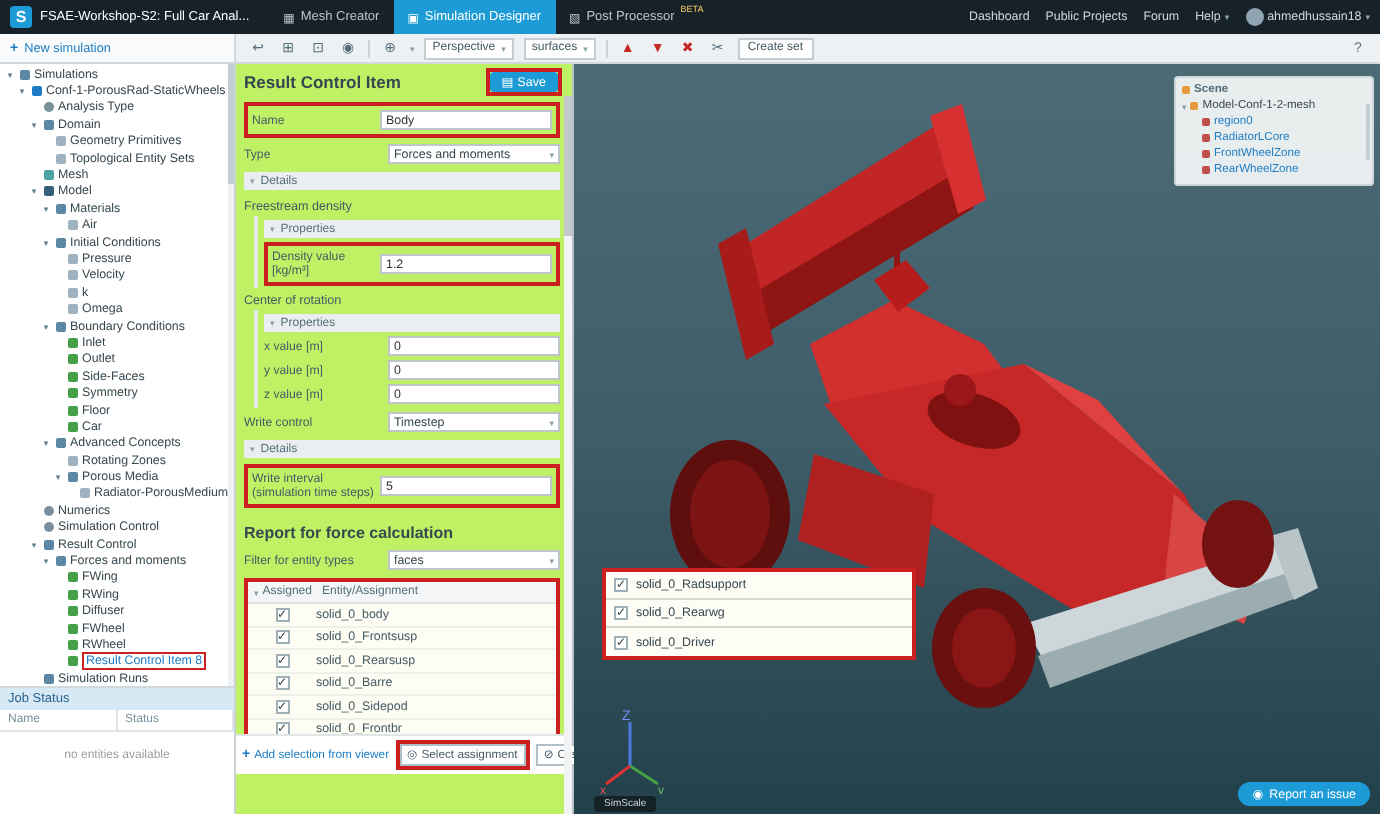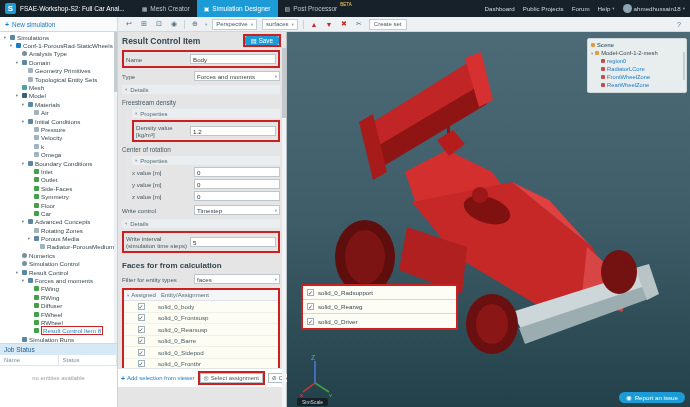--- a/index.html
+++ b/index.html
@@ -54,21 +54,21 @@
   .sb-scroll { position:absolute; right:0; top:0; width:3px; height:311px; background:#eef1f3; }
   .sb-scroll .thumb { width:3px; height:60px; background:#c4cdd2; }
 
   .jobstatus { height:64px; flex:none; border-top:1px solid #d2d9dd; display:flex; flex-direction:column; }
   .js-header { background:#d6e9f5; color:#2a628f; font-size:6.5px; padding:2px 4px; }
   .js-cols { display:flex; font-size:6px; color:#78909c; border-bottom:1px solid #e0e5e8; }
   .js-cols span { flex:1; padding:2px 4px; border-right:1px solid #e0e5e8; }
   .js-empty { text-align:center; color:#9e9e9e; font-size:6px; padding-top:9px; }
 
   
-  .cpanel { width:169px; flex:none; background:#e5e5e5; border-right:1px solid #b9c2c7; display:flex; flex-direction:column; position:relative; }
+  .cpanel { width:169px; flex:none; background:#bef264; border-right:1px solid #b9c2c7; display:flex; flex-direction:column; position:relative; }
   .cp-header { flex:none; display:flex; align-items:center; justify-content:space-between; padding:2px 5px 1px 4px; }
   .cp-title { font-size:8.5px; font-weight:bold; color:#37474f; }
   .save-btn { background:#1d9bd7; color:#fff; font-size:6.3px; padding:1px 6px; border:none; border-radius:2px; display:flex; align-items:center; gap:2px; }
   .redbox { border:2px solid #cc1f1f; }
   .redbox.tight { padding:0; display:inline-block; }
   .redbox.row { padding:0 2px; margin:1px 0; }
   .cp-body { flex:1; min-height:0; overflow:hidden; padding:1px 6px 0 4px; display:flex; flex-direction:column; }
   .frow { display:flex; align-items:center; justify-content:space-between; margin:2px 0; }
   .flabel { flex:1; font-size:6.1px; color:#455a64; padding-right:3px; line-height:1.15; }
   .fctrl { width:86px; flex:none; }
@@ -454,21 +454,21 @@
             <span class="caret">▾</span>
             <span>Details</span>
           </div>
         <div class="redbox row">
           <div class="frow">
             <span class="flabel">Write interval (simulation time steps)</span>
             <input class="inp fctrl" value="5" style="">
           </div>
         </div>
 
-        <div class="faces-h">Faces for from calculation</div>
+        <div class="faces-h">Report for force calculation</div>
         <div class="frow">
           <span class="flabel">Filter for entity types</span>
           <div class="sel fctrl">
               <span>faces</span>
               <span class="caret">▾</span>
             </div>
         </div>
 
         <div class="atable redbox">
           <div class="at-head">

